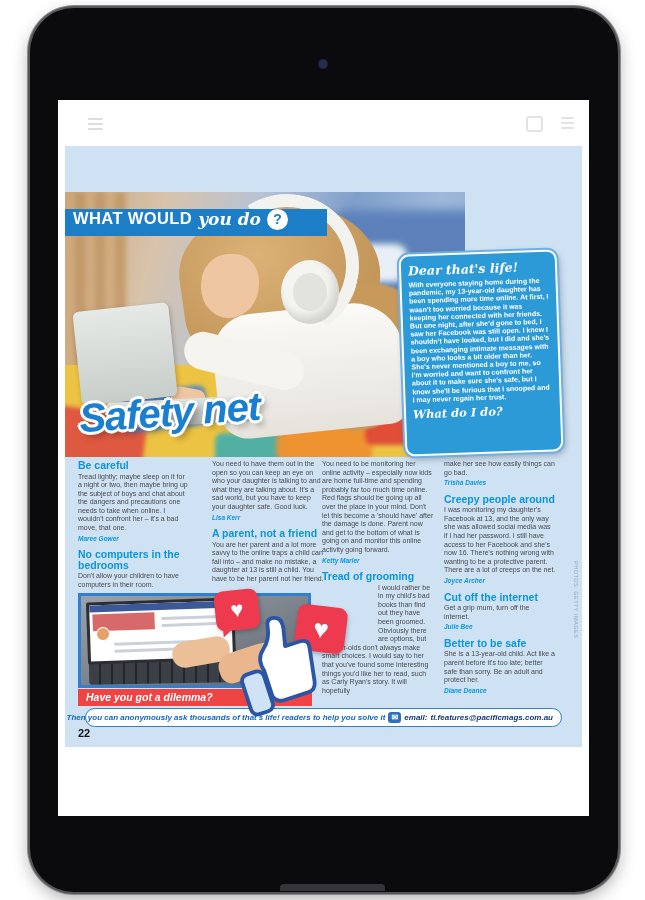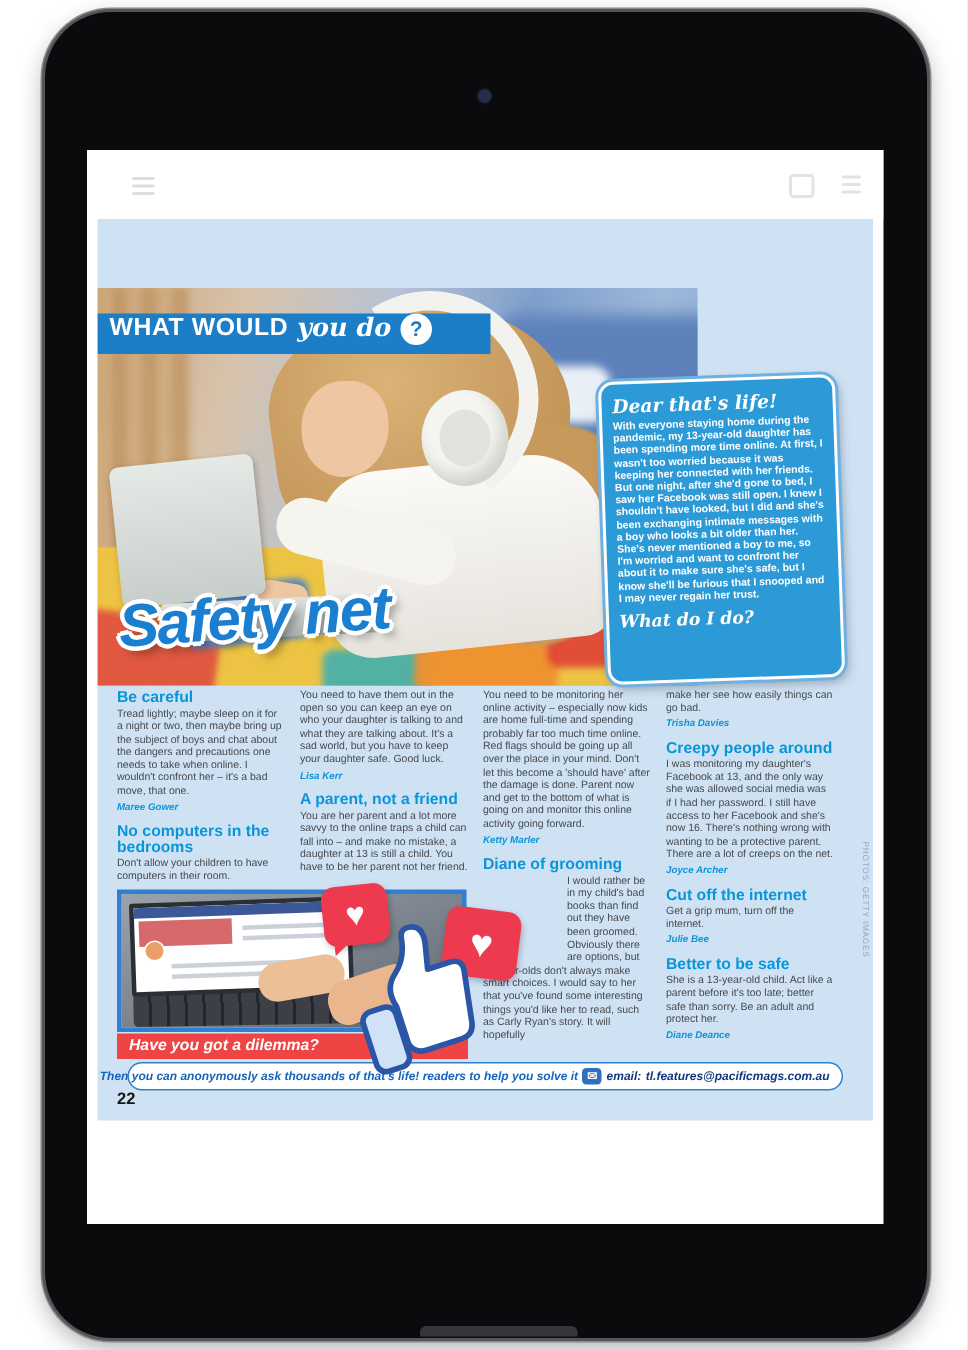--- a/index.html
+++ b/index.html
@@ -187,31 +187,31 @@
       </div>
 
       <div class="col" style="left:13px">
         <h4>Be careful</h4>
         <p>Tread lightly; maybe sleep on it for a night or two, then maybe bring up the subject of boys and chat about the dangers and precautions one needs to take when online. I wouldn't confront her – it's a bad move, that one.</p>
         <div class="by">Maree Gower</div>
         <h4>No computers in the bedrooms</h4>
         <p>Don't allow your children to have computers in their room.</p>
       </div>
 
-      <div class="col" style="left:135px">
+      <div class="col" style="left:147px">
         <p>You need to have them out in the open so you can keep an eye on who your daughter is talking to and what they are talking about. It's a sad world, but you have to keep your daughter safe. Good luck.</p>
         <div class="by">Lisa Kerr</div>
         <h4>A parent, not a friend</h4>
         <p>You are her parent and a lot more savvy to the online traps a child can fall into – and make no mistake, a daughter at 13 is still a child. You have to be her parent not her friend.</p>
       </div>
 
       <div class="col" style="left:257px">
         <p>You need to be monitoring her online activity – especially now kids are home full-time and spending probably far too much time online. Red flags should be going up all over the place in your mind. Don't let this become a 'should have' after the damage is done. Parent now and get to the bottom of what is going on and monitor this online activity going forward.</p>
         <div class="by">Ketty Marler</div>
-        <h4>Diane of grooming</h4>
+        <h4>Tread of grooming</h4>
         <div class="wrapL"></div>
         <p>I would rather be in my child's bad books than find out they have been groomed. Obviously there are options, but 13-year-olds don't always make smart choices. I would say to her that you've found some interesting things you'd like her to read, such as Carly Ryan's story. It will hopefully</p>
       </div>
 
       <div class="col" style="left:379px">
         <p>make her see how easily things can go bad.</p>
         <div class="by">Trisha Davies</div>
         <h4>Creepy people around</h4>
         <p>I was monitoring my daughter's Facebook at 13, and the only way she was allowed social media was if I had her password. I still have access to her Facebook and she's now 16. There's nothing wrong with wanting to be a protective parent. There are a lot of creeps on the net.</p>
         <div class="by">Joyce Archer</div>

